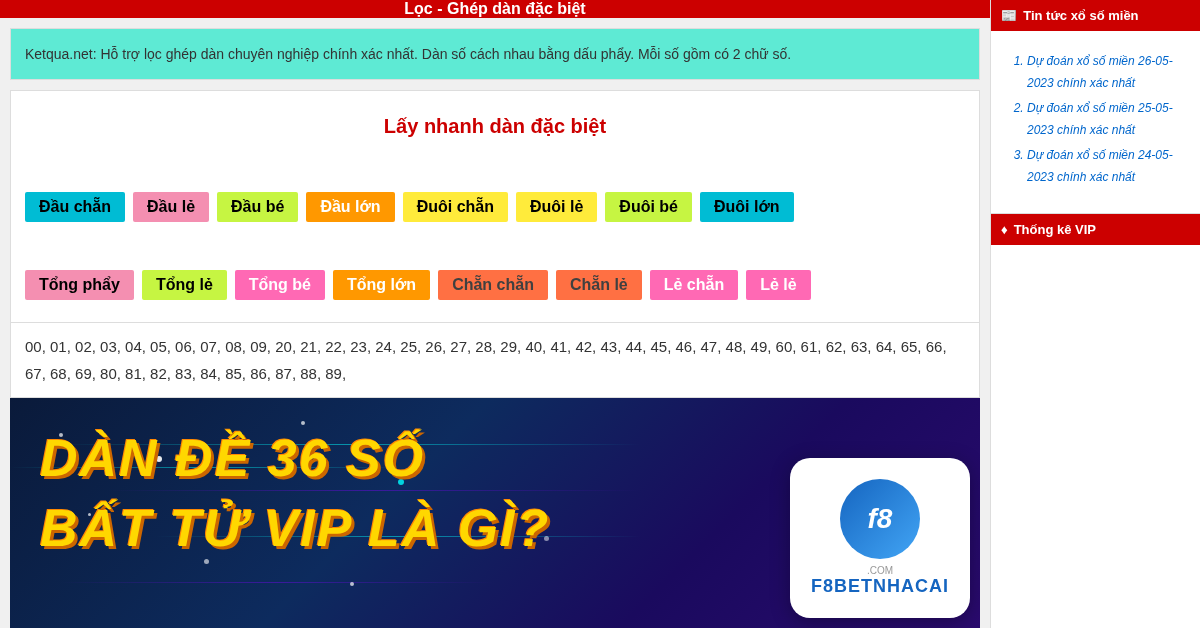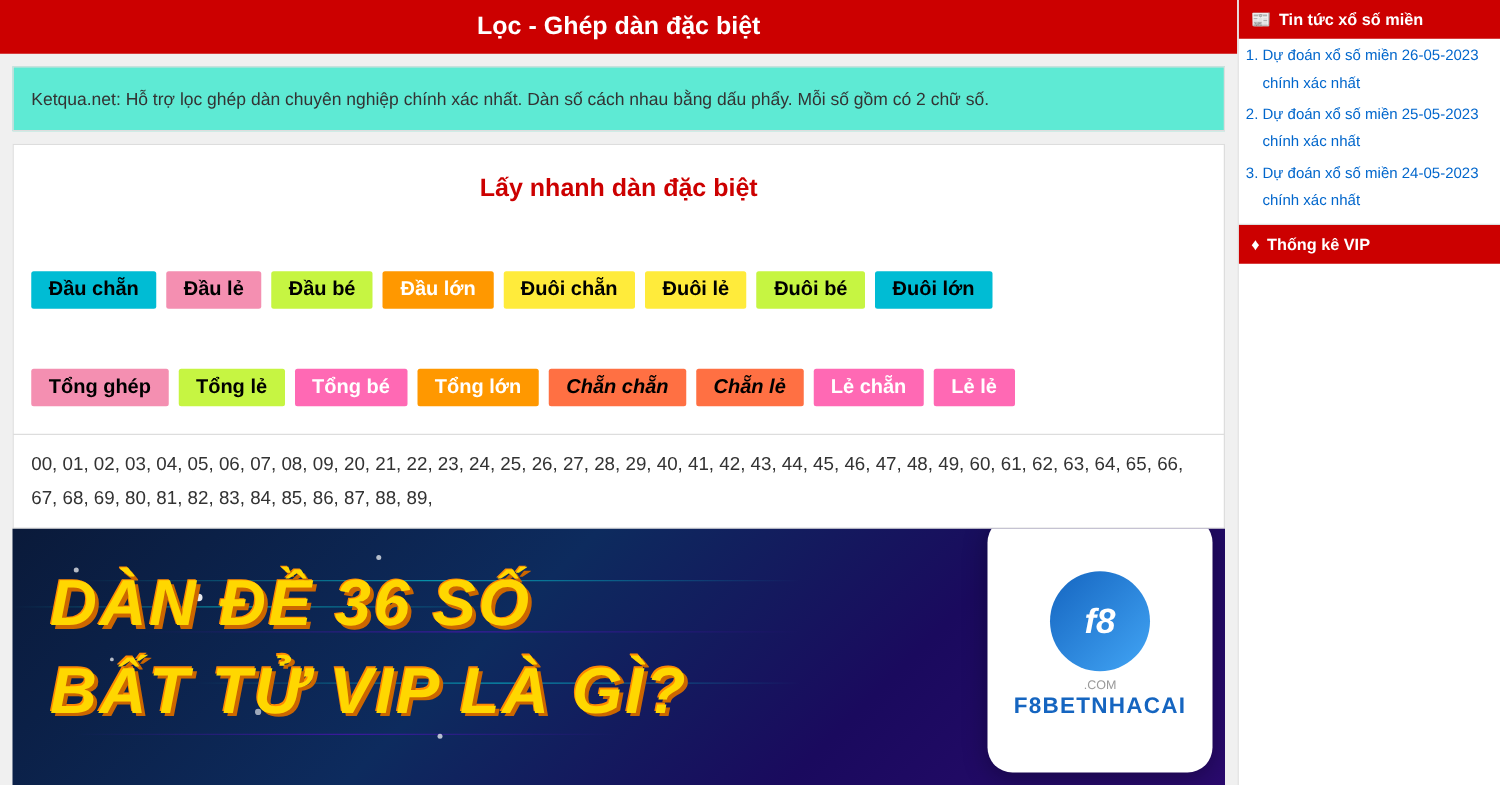--- a/index.html
+++ b/index.html
@@ -4,22 +4,21 @@
   <style>
     * { margin: 0; padding: 0; box-sizing: border-box; }
     body { font-family: Arial, sans-serif; font-size: 14px; background: #f0f0f0; width: 1200px; height: 628px; overflow: hidden; display: flex; gap: 0; }
 
     .main-content { flex: 1; display: flex; flex-direction: column; overflow: hidden; }
 
     .header-bar {
       background: #cc0000;
       color: white;
       text-align: center;
-      padding: 10px;
-      font-size: 20px;
+      font-size: 16px;
       font-weight: bold;
     }
 
     .info-box {
       background: #5eead4;
       border: 1px solid #ddd;
       margin: 10px;
       padding: 14px;
       font-size: 14px;
       color: #333;
@@ -58,21 +57,21 @@
       color: #000;
       margin-top: 40px;
     }
 
     .btn-cyan { background: #00bcd4; }
     .btn-pink { background: #f48fb1; }
     .btn-lime { background: #c6f542; }
     .btn-orange { background: #ff9800; color: white; }
     .btn-yellow { background: #ffeb3b; }
     .btn-green { background: #4caf50; color: white; }
-    .btn-salmon { background: #ff7043; color: #000000; font-style: italic; }
+    .btn-salmon { background: #ff7043; color: #404040; }
     .btn-white-border { background: white; border: 1px solid #aaa; }
     .btn-pink2 { background: #ff69b4; color: white; }
 
     .numbers-row {
       background: white;
       border: 1px solid #ddd;
       margin: 0 10px;
       padding: 10px 14px;
       font-size: 15px;
       color: #333;
@@ -142,24 +141,25 @@
       color: white;
       padding: 8px 10px;
       font-size: 13px;
       font-weight: bold;
       display: flex;
       align-items: center;
       gap: 6px;
     }
 
     .sidebar-news-content {
-      padding: 3px;
+      padding: 20px;
       font-size: 12px;
       color: #333;
       border-bottom: 1px solid #ddd;
+      font-style: italic;
     }
 
     .sidebar-news-content ol {
       padding-left: 16px;
       line-height: 1.8;
     }
 
     .sidebar-news-content ol li {
       color: #0066cc;
       margin-bottom: 4px;
@@ -187,21 +187,21 @@
       margin-bottom: 6px;
       line-height: 1.5;
     }
 
     
     .f8bet-badge {
       position: absolute;
       right: 10px;
       bottom: 10px;
       width: 180px;
-      height: 204px;
+      height: 160px;
       background: white;
       border-radius: 20px;
       display: flex;
       flex-direction: column;
       align-items: center;
       justify-content: center;
       padding: 10px;
       box-shadow: 0 4px 20px rgba(0,0,0,0.3);
     }
 
@@ -267,21 +267,21 @@
       <button class="filter-btn btn-pink">Đầu lẻ</button>
       <button class="filter-btn btn-lime">Đầu bé</button>
       <button class="filter-btn btn-orange">Đầu lớn</button>
       <button class="filter-btn btn-yellow">Đuôi chẵn</button>
       <button class="filter-btn btn-yellow">Đuôi lẻ</button>
       <button class="filter-btn btn-lime">Đuôi bé</button>
       <button class="filter-btn btn-cyan">Đuôi lớn</button>
     </div>
 
     <div class="filter-row">
-      <button class="filter-btn btn-pink">Tổng ghép</button>
+      <button class="filter-btn btn-pink">Tổng phẩy</button>
       <button class="filter-btn btn-lime">Tổng lẻ</button>
       <button class="filter-btn btn-pink2">Tổng bé</button>
       <button class="filter-btn btn-orange">Tổng lớn</button>
       <button class="filter-btn btn-salmon">Chẵn chẵn</button>
       <button class="filter-btn btn-salmon">Chẵn lẻ</button>
       <button class="filter-btn btn-pink2">Lẻ chẵn</button>
       <button class="filter-btn btn-pink2">Lẻ lẻ</button>
     </div>
 
   </div>

